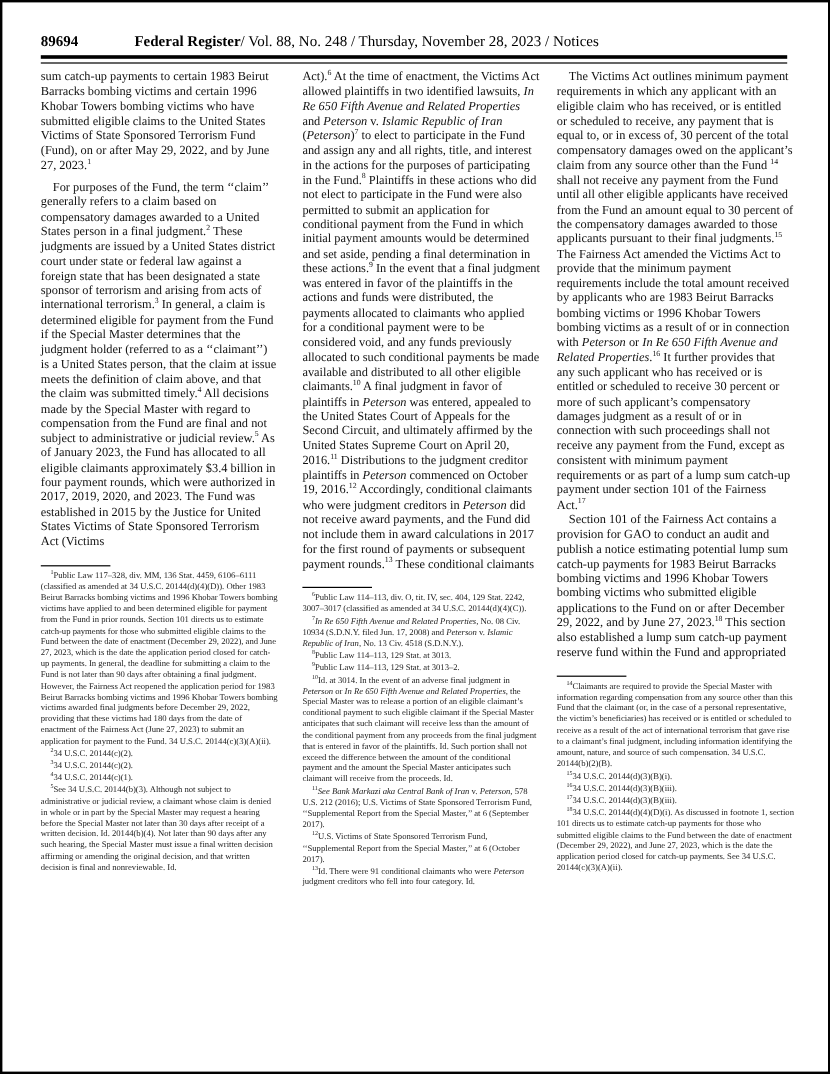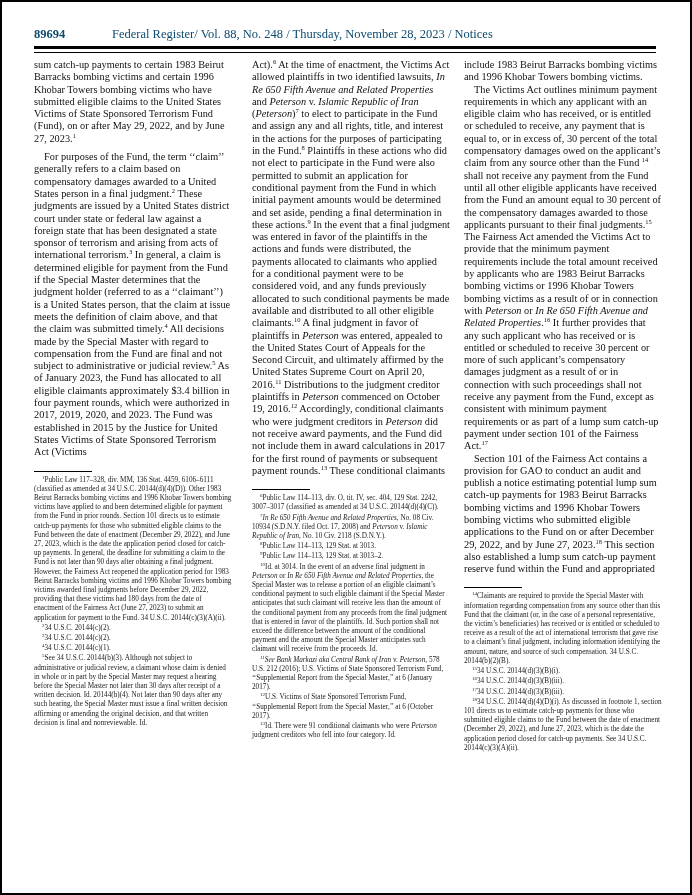--- a/index.html
+++ b/index.html
@@ -11,25 +11,25 @@
     border: 2px solid #000;
     background: #fff;
     font-family: "Liberation Serif", "DejaVu Serif", serif;
     color: #111;
   }
   .header {
     position: absolute; left: 32px; right: 34px; top: 24px;
     height: 18px;
     font-size: 12.5px;
     line-height: 16px;
-    color: #0c4a6e;
+    color: #000000;
   }
   .header .page-num { position: absolute; left: 0; top: 0; font-weight: bold; }
   .header .masthead { position: absolute; left: 78px; top: 0; white-space: nowrap; }
-  .header .masthead b { font-weight: normal; }
+  .header .masthead b { font-weight: bold; }
   .rule-thick { position: absolute; left: 32px; right: 34px; top: 44px; height: 3px; background: #000; }
   .rule-thin { position: absolute; left: 32px; right: 34px; top: 50px; height: 1px; background: #000; }
 
   .col {
     position: absolute; top: 57px;
     width: 198px;
   }
   .col.c1 { left: 32px; }
   .col.c2 { left: 250px; }
   .col.c3 { left: 462px; width: 198px; }
@@ -76,32 +76,31 @@
         <p><sup>5</sup><span>See 34 U.S.C. 20144(b)(3). Although not subject to administrative or judicial review, a claimant whose claim is denied in whole or in part by the Special Master may request a hearing before the Special Master not later than 30 days after receipt of a written decision. Id. 20144(b)(4). Not later than 90 days after any such hearing, the Special Master must issue a final written decision affirming or amending the original decision, and that written decision is final and nonreviewable. Id.</span></p>
       </div>
   </div>
   <div class="col c2">
     <div class="body-text">
         <p><span>Act).</span><sup>6</sup><span> At the time of enactment, the Victims Act allowed plaintiffs in two identified lawsuits, </span><i>In Re 650 Fifth Avenue and Related Properties</i><span> and </span><i>Peterson</i><span> v. </span><i>Islamic Republic of Iran</i><span> (</span><i>Peterson</i><span>)</span><sup>7</sup><span> to elect to participate in the Fund and assign any and all rights, title, and interest in the actions for the purposes of participating in the Fund.</span><sup>8</sup><span> Plaintiffs in these actions who did not elect to participate in the Fund were also permitted to submit an application for conditional payment from the Fund in which initial payment amounts would be determined and set aside, pending a final determination in these actions.</span><sup>9</sup><span> In the event that a final judgment was entered in favor of the plaintiffs in the actions and funds were distributed, the payments allocated to claimants who applied for a conditional payment were to be considered void, and any funds previously allocated to such conditional payments be made available and distributed to all other eligible claimants.</span><sup>10</sup><span> A final judgment in favor of plaintiffs in </span><i>Peterson</i><span> was entered, appealed to the United States Court of Appeals for the Second Circuit, and ultimately affirmed by the United States Supreme Court on April 20, 2016.</span><sup>11</sup><span> Distributions to the judgment creditor plaintiffs in </span><i>Peterson</i><span> commenced on October 19, 2016.</span><sup>12</sup><span> Accordingly, conditional claimants who were judgment creditors in </span><i>Peterson</i><span> did not receive award payments, and the Fund did not include them in award calculations in 2017 for the first round of payments or subsequent payment rounds.</span><sup>13</sup><span> These conditional claimants</span></p>
       </div>
     <div class="fn-rule"></div>
     <div class="footnotes">
         <p><sup>6</sup><span>Public Law 114–113, div. O, tit. IV, sec. 404, 129 Stat. 2242, 3007–3017 (classified as amended at 34 U.S.C. 20144(d)(4)(C)).</span></p>
-        <p><sup>7</sup><i>In Re 650 Fifth Avenue and Related Properties</i><span>, No. 08 Civ. 10934 (S.D.N.Y. filed Oct. 17, 2008) and </span><i>Peterson</i><span> v. </span><i>Islamic Republic of Iran</i><span>, No. 10 Civ. 2118 (S.D.N.Y.).</span></p>
+        <p><sup>7</sup><i>In Re 650 Fifth Avenue and Related Properties</i><span>, No. 08 Civ. 10934 (S.D.N.Y. filed Jun. 17, 2008) and </span><i>Peterson</i><span> v. </span><i>Islamic Republic of Iran</i><span>, No. 13 Civ. 4518 (S.D.N.Y.).</span></p>
         <p><sup>8</sup><span>Public Law 114–113, 129 Stat. at 3013.</span></p>
         <p><sup>9</sup><span>Public Law 114–113, 129 Stat. at 3013–2.</span></p>
         <p><sup>10</sup><span>Id. at 3014. In the event of an adverse final judgment in </span><i>Peterson</i><span> or </span><i>In Re 650 Fifth Avenue and Related Properties</i><span>, the Special Master was to release a portion of an eligible claimant’s conditional payment to such eligible claimant if the Special Master anticipates that such claimant will receive less than the amount of the conditional payment from any proceeds from the final judgment that is entered in favor of the plaintiffs. Id. Such portion shall not exceed the difference between the amount of the conditional payment and the amount the Special Master anticipates such claimant will receive from the proceeds. Id.</span></p>
-        <p><sup>11</sup><i>See Bank Markazi aka Central Bank of Iran</i><span> v. </span><i>Peterson</i><span>, 578 U.S. 212 (2016); U.S. Victims of State Sponsored Terrorism Fund, ‘‘Supplemental Report from the Special Master,’’ at 6 (January 2017).</span></p>
+        <p><sup>11</sup><i>See Bank Markazi aka Central Bank of Iran</i><span> v. </span><i>Peterson</i><span>, 578 U.S. 212 (2016); U.S. Victims of State Sponsored Terrorism Fund, ‘‘Supplemental Report from the Special Master,’’ at 6 (September 2017).</span></p>
         <p><sup>12</sup><span>U.S. Victims of State Sponsored Terrorism Fund, ‘‘Supplemental Report from the Special Master,’’ at 6 (October 2017).</span></p>
         <p><sup>13</sup><span>Id. There were 91 conditional claimants who were </span><i>Peterson</i><span> judgment creditors who fell into four category. Id.</span></p>
       </div>
   </div>
   <div class="col c3">
     <div class="body-text">
-        <p><span>include 1983 Beirut Barracks bombing victims and 1996 Khobar Towers bombing victims.</span></p>
         <p class="indent"><span>The Victims Act outlines minimum payment requirements in which any applicant with an eligible claim who has received, or is entitled or scheduled to receive, any payment that is equal to, or in excess of, 30 percent of the total compensatory damages owed on the applicant’s claim from any source other than the Fund </span><sup>14</sup><span> shall not receive any payment from the Fund until all other eligible applicants have received from the Fund an amount equal to 30 percent of the compensatory damages awarded to those applicants pursuant to their final judgments.</span><sup>15</sup><span> The Fairness Act amended the Victims Act to provide that the minimum payment requirements include the total amount received by applicants who are 1983 Beirut Barracks bombing victims or 1996 Khobar Towers bombing victims as a result of or in connection with </span><i>Peterson</i><span> or </span><i>In Re 650 Fifth Avenue and Related Properties</i><span>.</span><sup>16</sup><span> It further provides that any such applicant who has received or is entitled or scheduled to receive 30 percent or more of such applicant’s compensatory damages judgment as a result of or in connection with such proceedings shall not receive any payment from the Fund, except as consistent with minimum payment requirements or as part of a lump sum catch-up payment under section 101 of the Fairness Act.</span><sup>17</sup></p>
         <p class="indent"><span>Section 101 of the Fairness Act contains a provision for GAO to conduct an audit and publish a notice estimating potential lump sum catch-up payments for 1983 Beirut Barracks bombing victims and 1996 Khobar Towers bombing victims who submitted eligible applications to the Fund on or after December 29, 2022, and by June 27, 2023.</span><sup>18</sup><span> This section also established a lump sum catch-up payment reserve fund within the Fund and appropriated</span></p>
       </div>
     <div class="fn-rule"></div>
     <div class="footnotes">
         <p><sup>14</sup><span>Claimants are required to provide the Special Master with information regarding compensation from any source other than this Fund that the claimant (or, in the case of a personal representative, the victim’s beneficiaries) has received or is entitled or scheduled to receive as a result of the act of international terrorism that gave rise to a claimant’s final judgment, including information identifying the amount, nature, and source of such compensation. 34 U.S.C. 20144(b)(2)(B).</span></p>
         <p><sup>15</sup><span>34 U.S.C. 20144(d)(3)(B)(i).</span></p>
         <p><sup>16</sup><span>34 U.S.C. 20144(d)(3)(B)(iii).</span></p>
         <p><sup>17</sup><span>34 U.S.C. 20144(d)(3)(B)(iii).</span></p>
         <p><sup>18</sup><span>34 U.S.C. 20144(d)(4)(D)(i). As discussed in footnote 1, section 101 directs us to estimate catch-up payments for those who submitted eligible claims to the Fund between the date of enactment (December 29, 2022), and June 27, 2023, which is the date the application period closed for catch-up payments. See 34 U.S.C. 20144(c)(3)(A)(ii).</span></p>

